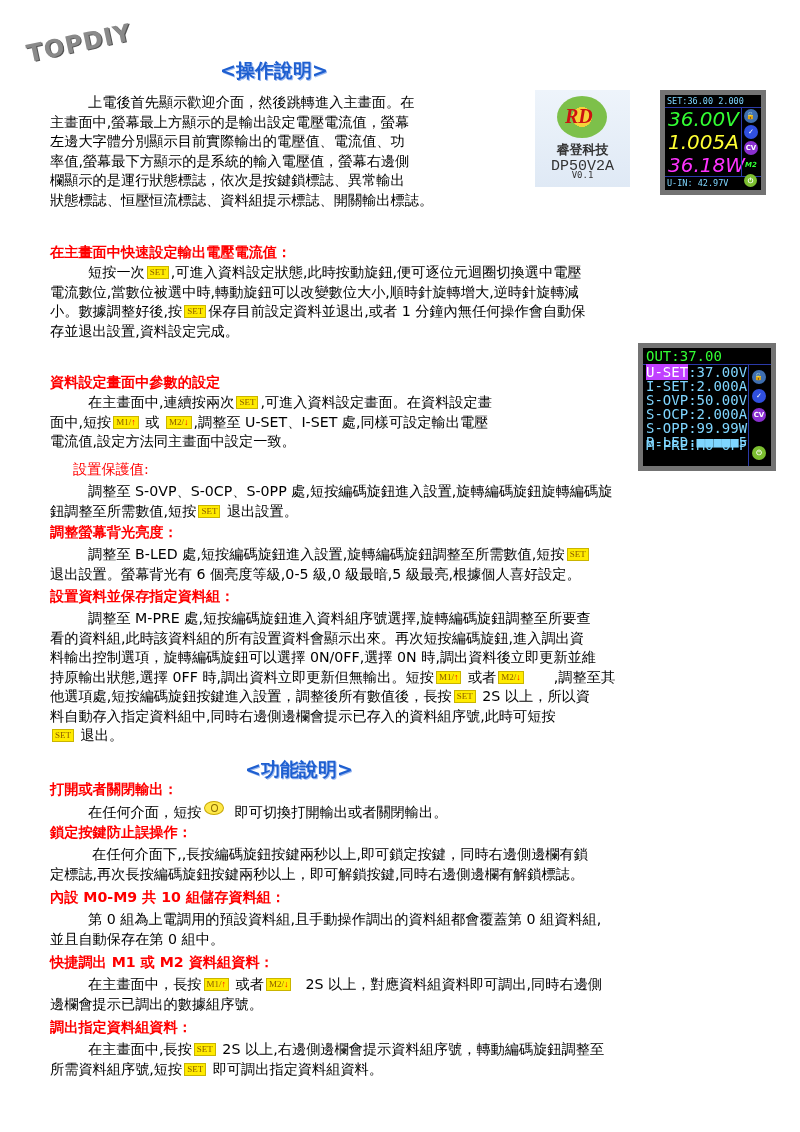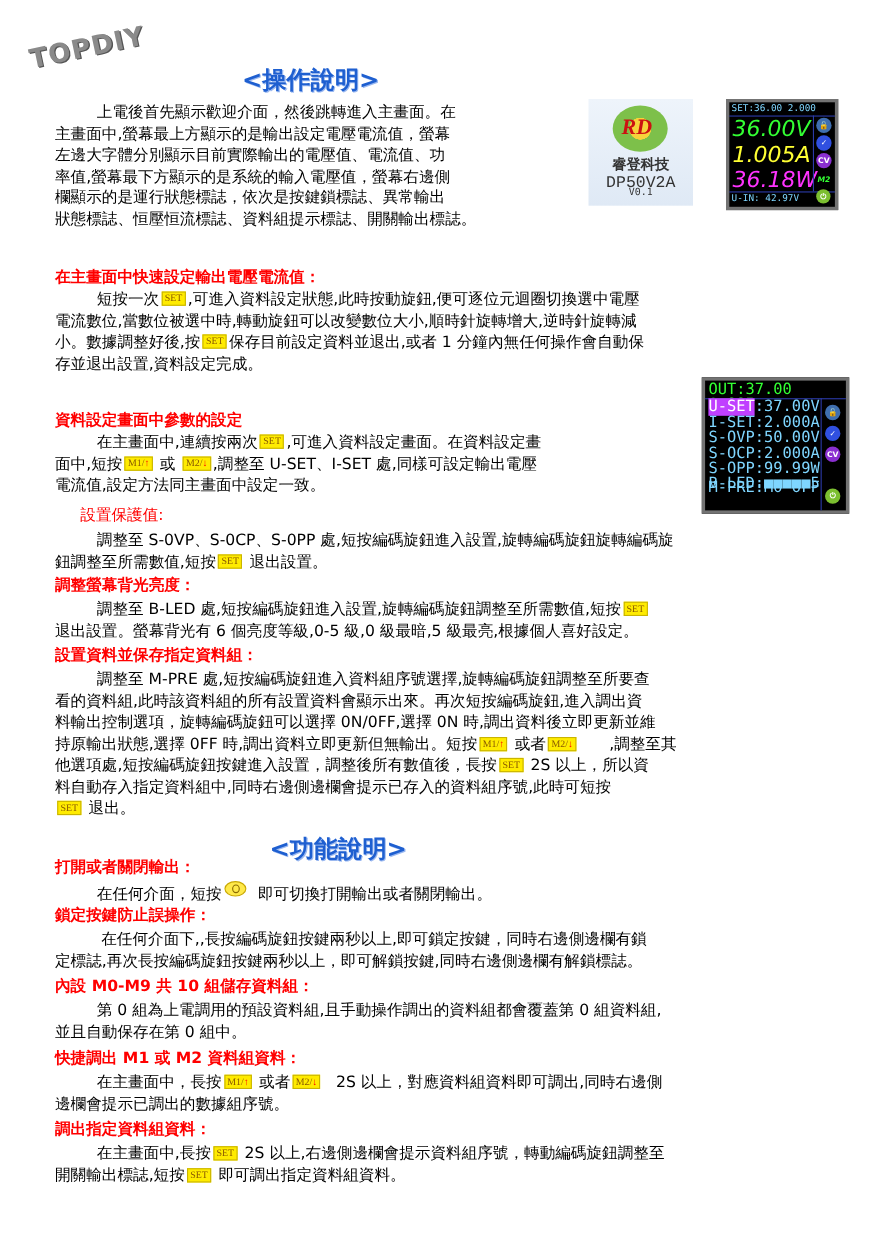--- a/index.html
+++ b/index.html
@@ -2,21 +2,21 @@
 <html><head>
 <meta charset="utf-8">
 <style>
   html, body { margin:0; padding:0; background:#ffffff; }
   body { width:800px; height:1132px; position:relative; overflow:hidden;
          font-family:"DejaVu Sans", sans-serif; color:#000; }
   .logo { position:absolute; left:30px; top:40px; font-family:"DejaVu Sans", sans-serif;
           font-weight:bold; font-size:24px; color:#8a8a8a; letter-spacing:1px;
           transform:rotate(-12deg); transform-origin:left bottom;
           text-shadow:1px 1px 0 #555; }
-  .section-title { position:absolute; font-weight:bold; font-size:22px; color:#1e5fd0;
+  .section-title { position:absolute; font-weight:bold; font-size:19px; color:#1e5fd0;
                    text-shadow:1px 1px 0 #9ab8f0; }
   .para { position:absolute; left:50px; font-size:14.2px; line-height:19.5px; }
   .para.narrow { width:455px; }
   .para.mid { width:585px; }
   .para.wide { width:710px; }
   .heading { position:absolute; left:50px; font-size:14.2px; color:#ff0000; font-weight:bold; line-height:19.5px; }
   .indent { display:inline-block; width:38px; }
   .key { display:inline-block; background:#ffeb00; border:1px solid #c9b400;
          font-family:"Liberation Serif", serif; font-size:9px; color:#8a5a00;
          padding:0 2px; line-height:11px; vertical-align:2px; margin:0 2px; }
@@ -27,21 +27,21 @@
   .ghost { display:inline-block; width:28px; }
 
   
   .boot-img { position:absolute; left:535px; top:90px; width:95px; height:97px;
               background:linear-gradient(180deg,#eef4fb,#dfe9f5); }
   .boot-logo { position:absolute; left:22px; top:6px; width:50px; height:42px; border-radius:50%;
                background:radial-gradient(circle at 50% 50%, #f7d23a 0 30%, #7dc04a 31% 100%); }
   .boot-logo span { position:absolute; left:8px; top:9px; font-family:"Liberation Serif", serif;
                     font-style:italic; font-weight:bold; font-size:20px; color:#c11; }
   .boot-text { position:absolute; left:0; width:95px; text-align:center; color:#333; }
-  .lcd { position:absolute; background:#000; border:3px solid #737373;
+  .lcd { position:absolute; background:#000; border:5px solid #737373;
          font-family:"DejaVu Sans Mono", monospace; }
   .lcd1 { left:660px; top:90px; width:96px; height:95px; }
   .lcd1 .top { position:absolute; left:2px; top:1px; font-size:8.5px; color:#7fd6ff; }
   .lcd1 .big { position:absolute; left:3px; font-family:"DejaVu Sans", sans-serif; font-size:20px; line-height:20px;font-style:italic; }
   .lcd1 .bottom { position:absolute; left:2px; top:83px; font-size:8.5px; color:#7fd6ff; }
   .lcd1 .hline { position:absolute; left:0; width:96px; height:1px; background:#2b3aa8; }
   .lcd1 .vline { position:absolute; left:76px; top:12px; width:1px; height:69px; background:#2b3aa8; }
   .ic { position:absolute; width:14px; height:14px; border-radius:50%; font-size:7px;
         color:#fff; text-align:center; line-height:14px; font-weight:bold; font-family:"DejaVu Sans", sans-serif; }
   .lcd2 { left:638px; top:343px; width:128px; height:118px; }
@@ -167,14 +167,14 @@
 
 <div class="heading" style="top:953px;">快捷調出 M1 或 M2 資料組資料：</div>
 <div class="para wide" style="top:975px;">
   <div><span class="indent"></span><span>在主畫面中，長按</span><span class="key"><span>M1/</span><span class="arr">↑</span></span> <span>或者</span><span class="key"><span>M2/</span><span class="arr">↓</span></span><span class="ghost" style="width:12px"></span><span>2S 以上，對應資料組資料即可調出,同時右邊側</span></div>
   <div>邊欄會提示已調出的數據組序號。</div>
 </div>
 
 <div class="heading" style="top:1018px;">調出指定資料組資料：</div>
 <div class="para wide" style="top:1040px;">
   <div><span class="indent"></span><span>在主畫面中,長按</span><span class="key">SET</span> <span>2S 以上,右邊側邊欄會提示資料組序號，轉動編碼旋鈕調整至</span></div>
-  <div><span>開關輸出標誌,短按</span><span class="key">SET</span> <span>即可調出指定資料組資料。</span></div>
+  <div><span>所需資料組序號,短按</span><span class="key">SET</span> <span>即可調出指定資料組資料。</span></div>
 </div>
 
 </body></html>

